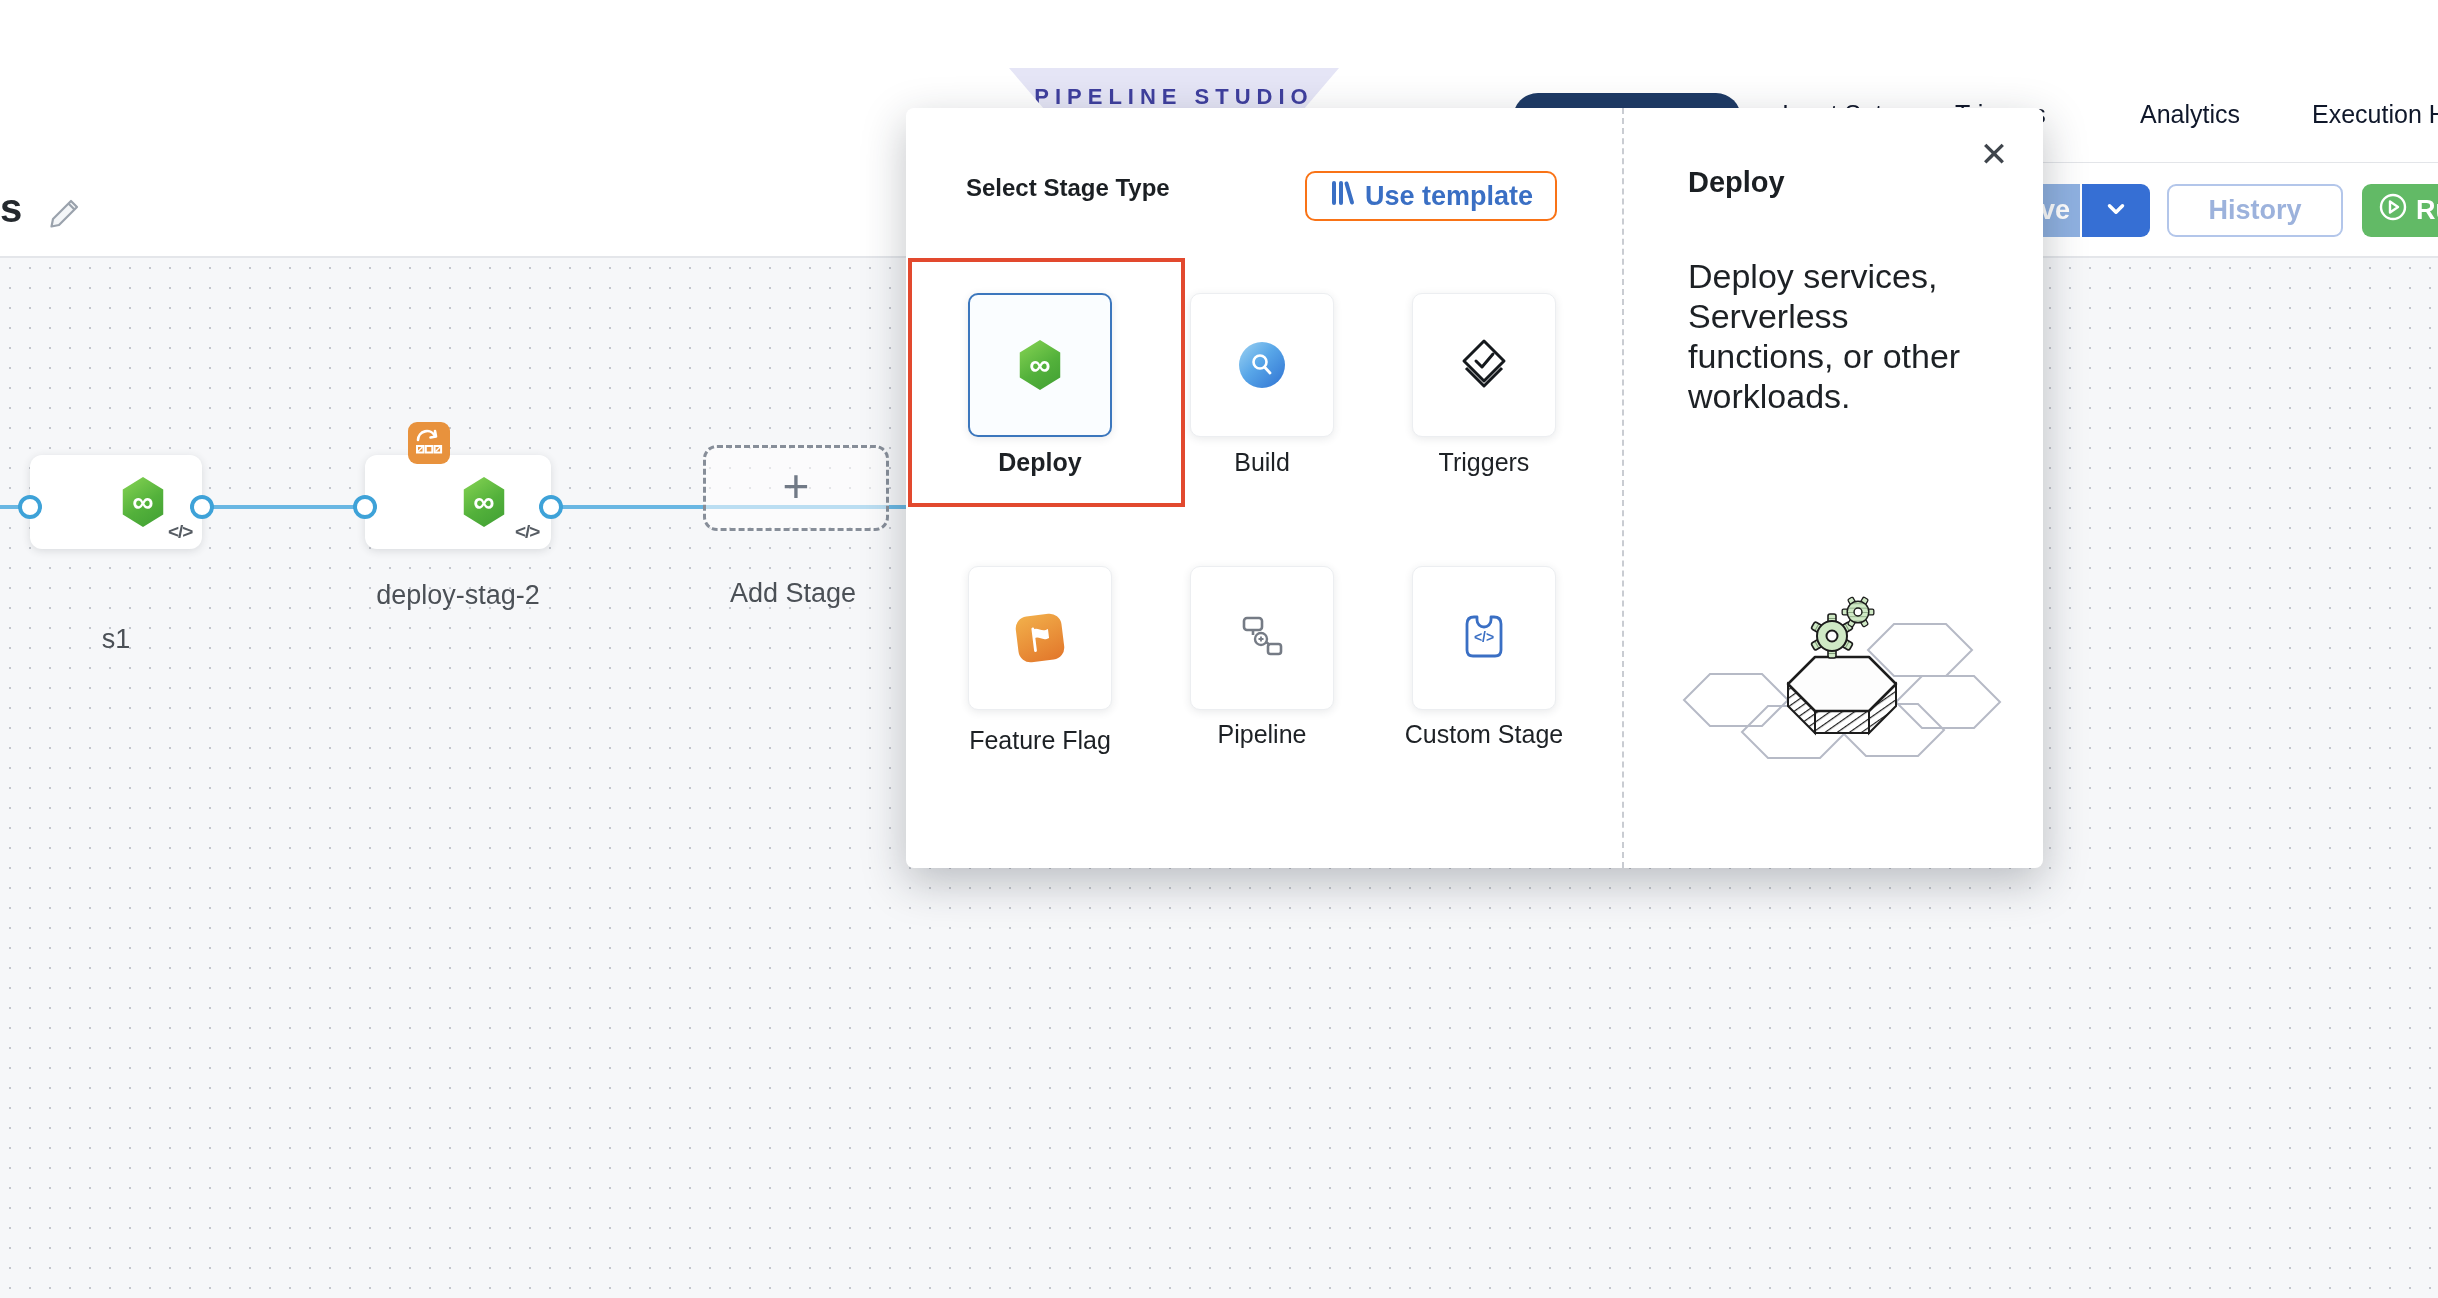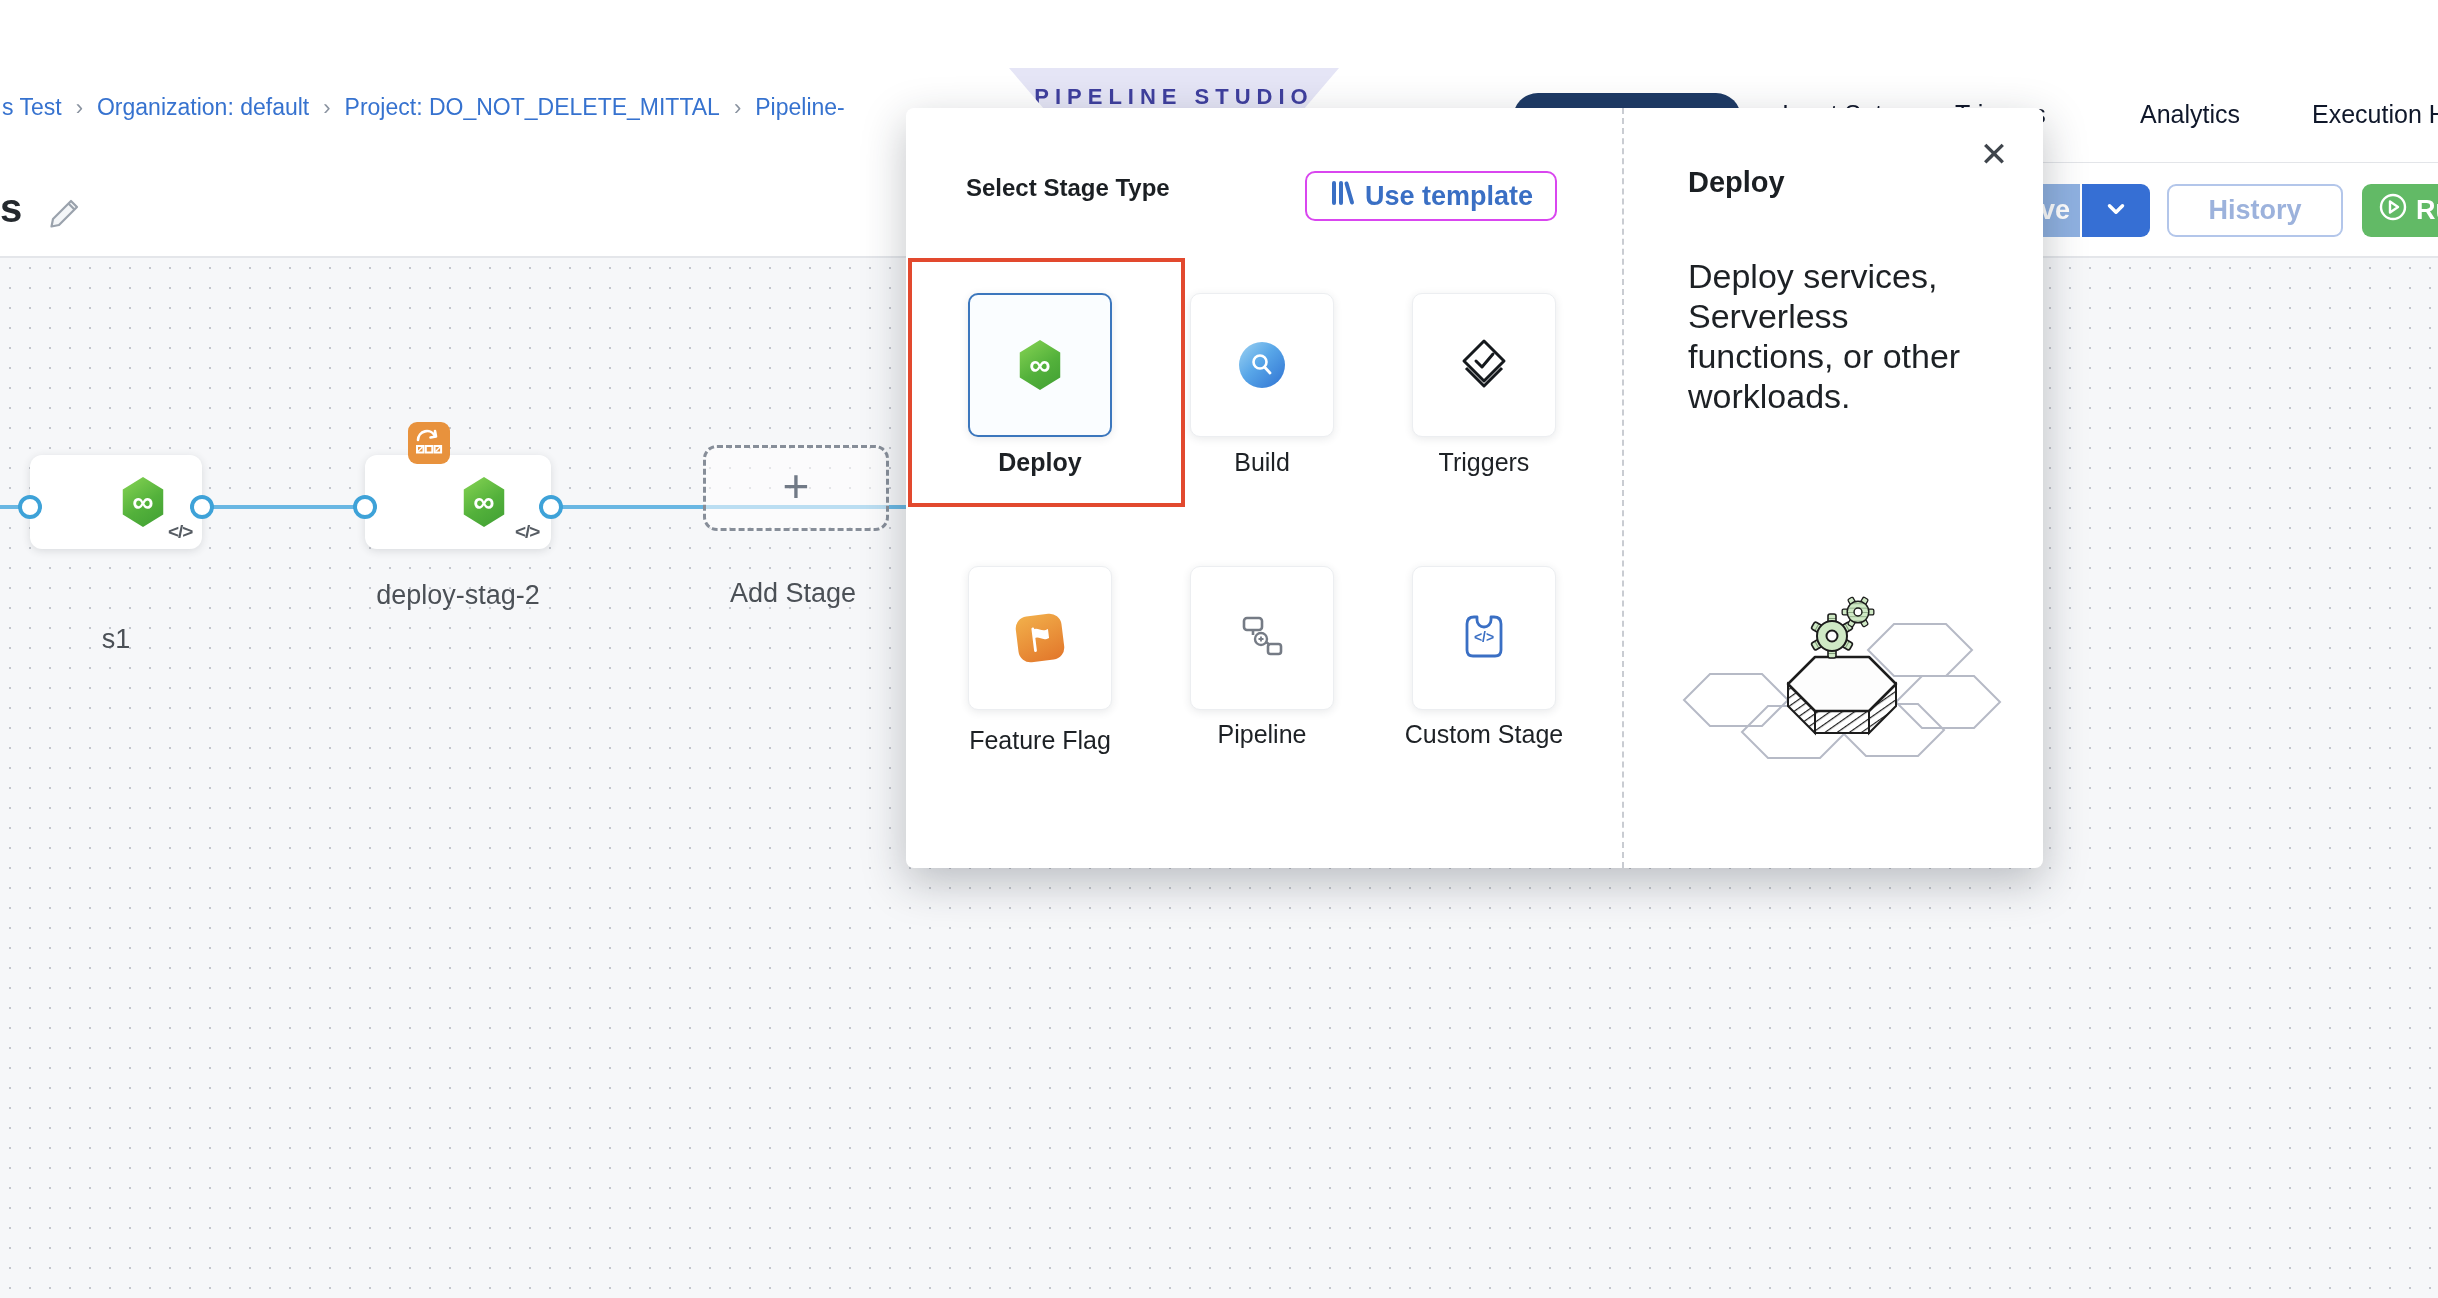--- a/index.html
+++ b/index.html
@@ -64,21 +64,21 @@
     display:flex;align-items:center;justify-content:center;z-index:4;}
   .add-stage{position:absolute;left:703px;top:187px;width:180px;height:80px;border:3px dashed #878e99;
     border-radius:14px;background:rgba(255,255,255,.55);display:flex;align-items:center;justify-content:center;
     z-index:2;cursor:pointer;}
   .add-stage .plus{font-size:46px;color:#717a86;font-weight:300;margin-top:-4px;}
 
   
   .modal{position:absolute;left:906px;top:108px;width:1137px;height:760px;background:#ffffff;border-radius:8px;
     box-shadow:0 14px 44px rgba(31,38,50,.28);z-index:10;}
   .modal-title{position:absolute;left:60px;top:66px;font-size:24px;font-weight:bold;color:#1b1f23;text-align:right;}
-  .btn-template{position:absolute;left:399px;top:63px;width:252px;height:50px;border:2px solid #d946ef;border-radius:10px;
+  .btn-template{position:absolute;left:399px;top:63px;width:252px;height:50px;border:2px solid #f97316;border-radius:10px;
     box-sizing:border-box;display:flex;align-items:center;justify-content:center;gap:10px;
     color:#3a6fc4;font-size:27px;font-weight:600;cursor:pointer;background:#ffffff;}
   .modal-dash-divider{position:absolute;left:716px;top:0;height:760px;width:0;border-left:2px dashed #c9ccd2;}
   .selection-box{position:absolute;left:2px;top:150px;width:269px;height:241px;border:4px solid #e2492e;z-index:5;}
 
   .type-card{position:absolute;width:144px;height:144px;background:#ffffff;border:1px solid #eceef1;border-radius:10px;
     box-shadow:0 2px 8px rgba(40,50,60,.10);box-sizing:border-box;display:flex;align-items:center;justify-content:center;
     cursor:pointer;}
   .type-card.selected{border:2px solid #3c77bd;background:#fafdff;}
   .type-label{position:absolute;width:160px;text-align:center;font-size:25px;color:#1d2125;line-height:32px;}
@@ -138,23 +138,20 @@
 
     <div class="add-stage">
       <span class="plus">+</span>
     </div>
     <div class="stage-label" style="left:693px;width:200px;top:320px;">Add Stage</div>
   </div>
 
   <div class="header"></div>
   <div class="header-divider"></div>
 
-  <div class="breadcrumb">
-    <a>s Test</a><span class="sep">›</span><a>Organization: default</a><span class="sep">›</span><a>Project: DO_NOT_DELETE_MITTAL</a><span class="sep">›</span><a>Pipeline-</a>
-  </div>
 
   <div class="pipe-title">s</div>
   <div class="pencil">
     <svg width="40" height="40" viewBox="0 0 40 40">
       <path d="M27 7 L33 13 L15 31 L7.5 32.5 L9 25 Z" fill="#f4f6f8" stroke="#9aa2ac" stroke-width="2.2" stroke-linejoin="round"></path>
       <path d="M24.5 9.5 L30.5 15.5" stroke="#9aa2ac" stroke-width="2.2"></path>
     </svg>
   </div>
 
   <div class="studio-badge">

